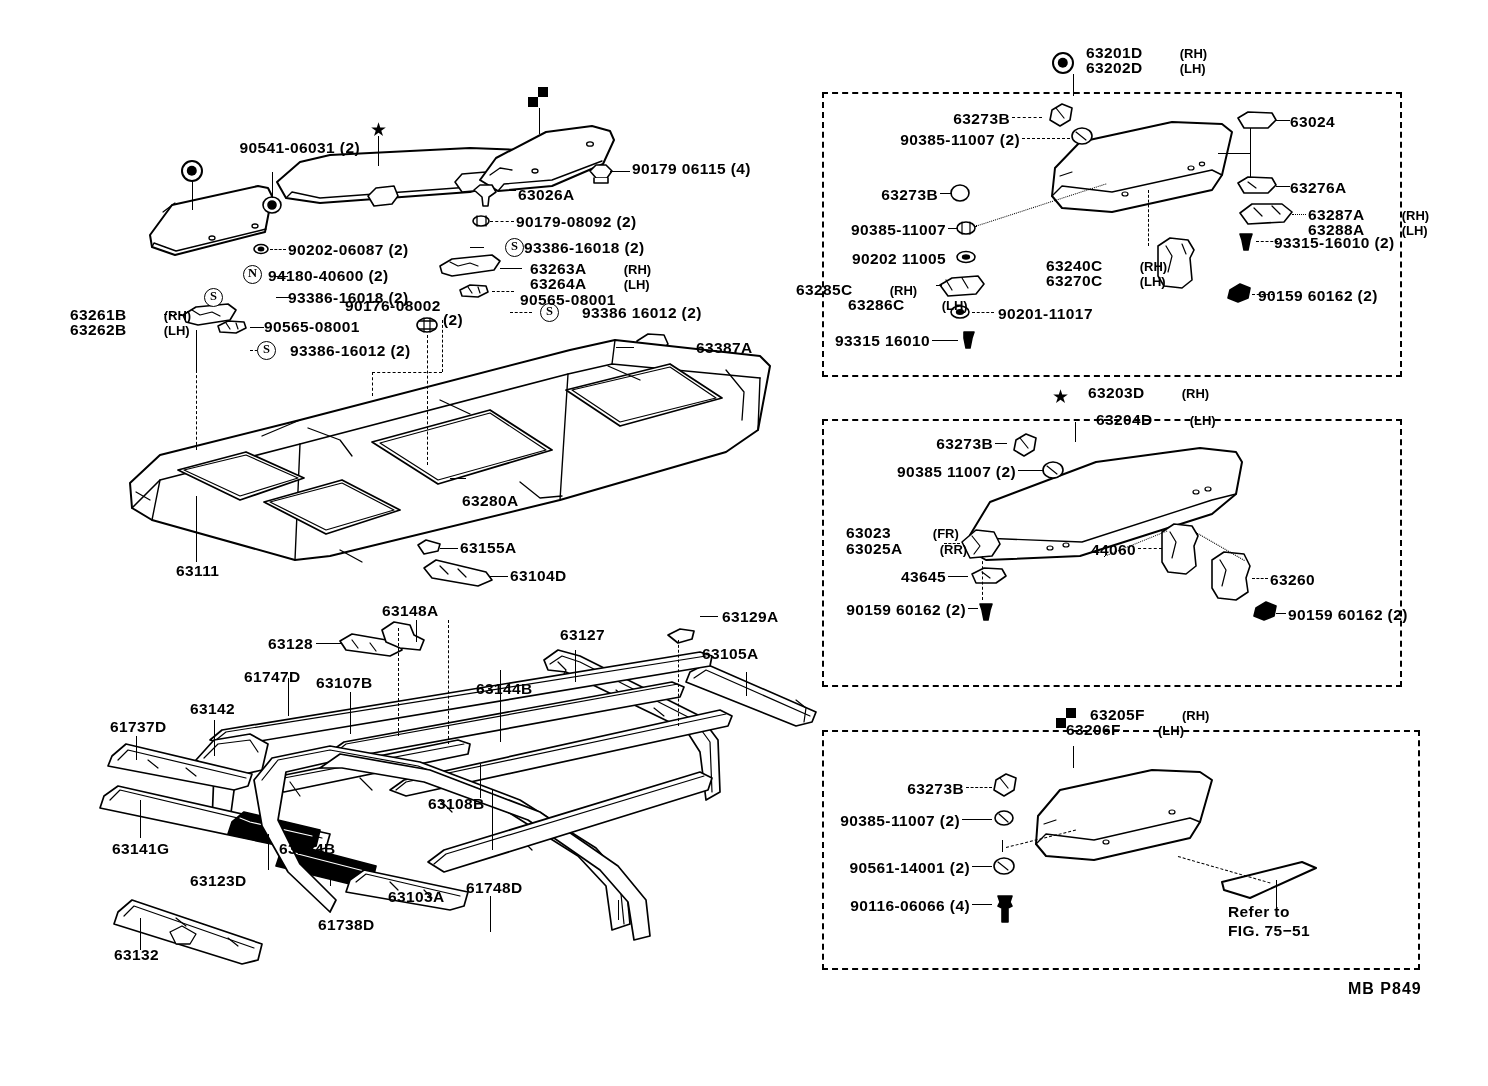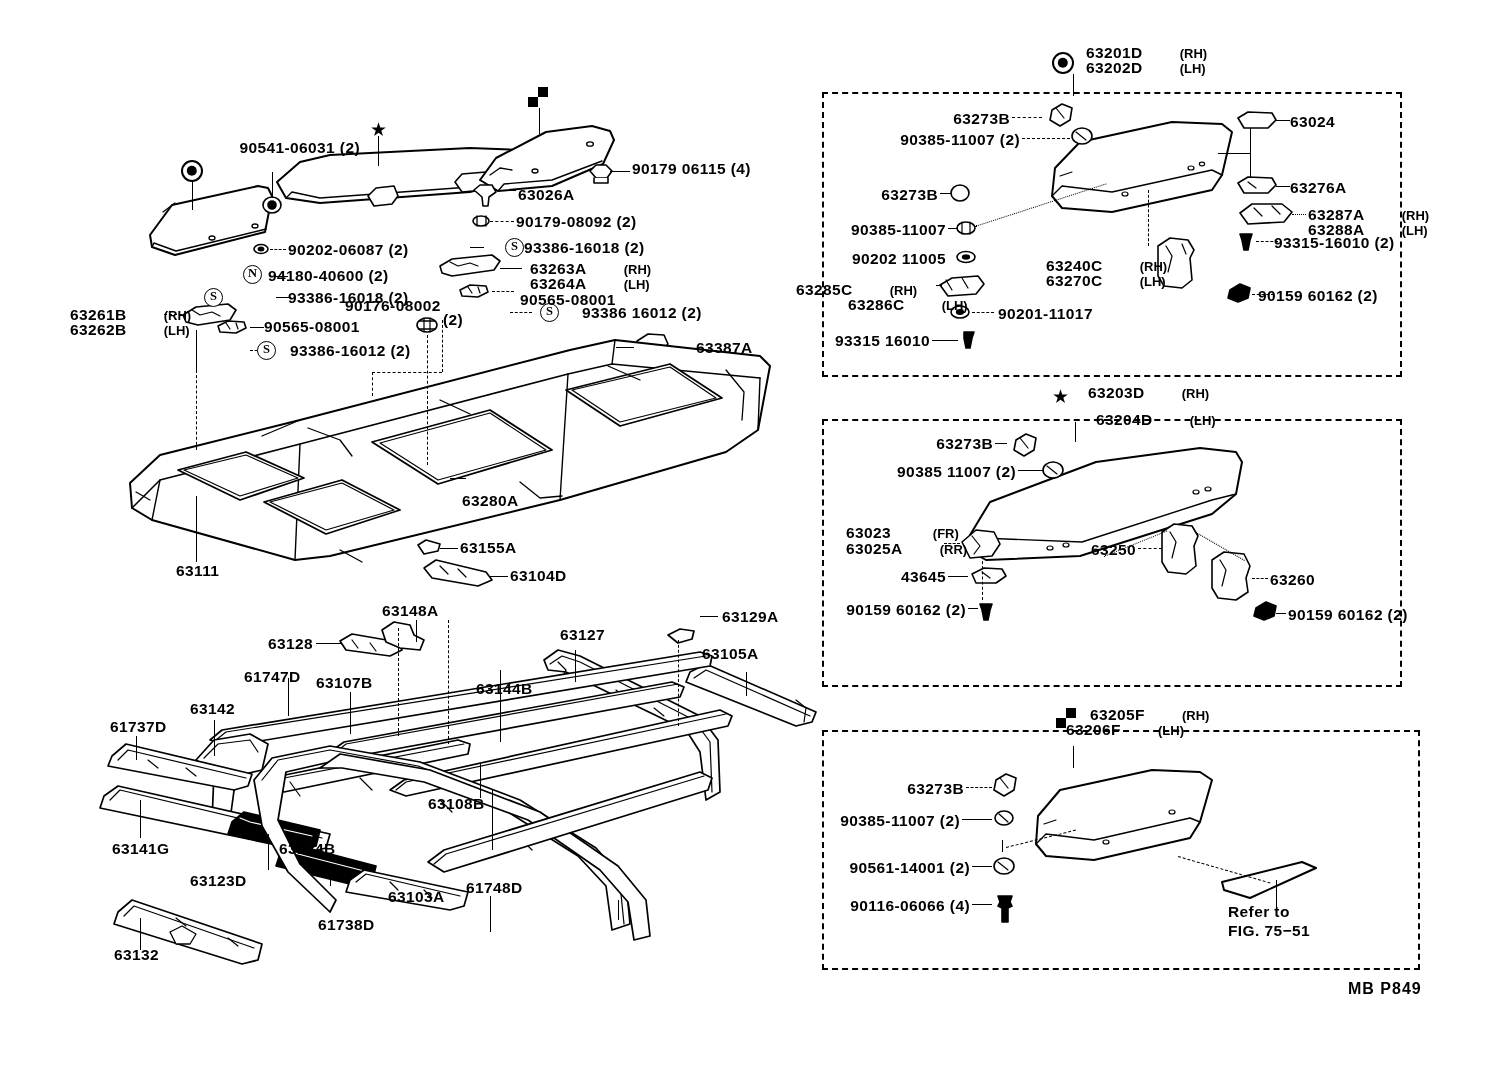--- a/index.html
+++ b/index.html
@@ -598,21 +598,21 @@
   <div class="lbl right" style="left:993px; top:435px;">63273B</div>
   <div class="lbl right" style="left:1016px; top:463px;">90385 11007 (2)</div>
   <div class="lbl two-line" style="left:846px; top:525px;">
     <span>63023</span>&nbsp;<span class="sub">(FR)</span>
   </div>
   <div class="lbl two-line" style="left:846px; top:541px;">
     <span>63025A</span><span class="sub">(RR)</span>
   </div>
   <div class="lbl right" style="left:946px; top:568px;">43645</div>
   <div class="lbl right" style="left:966px; top:601px;">90159 60162 (2)</div>
-  <div class="lbl right" style="left:1136px; top:541px;">63250</div>
+  <div class="lbl right" style="left:1136px; top:541px;">44060</div>
   <div class="lbl" style="left:1270px; top:571px;">63260</div>
   <div class="lbl" style="left:1288px; top:606px;">90159 60162 (2)</div>
 
   <div class="lbl two-line" style="left:1090px; top:707px;text-align:center;">
     <span>63205F</span><span class="sub">(RH)</span>
   </div>
   <div class="lbl two-line" style="left:1066px; top:722px;">
     <span>63206F</span><span class="sub">(LH)</span>
   </div>
 

